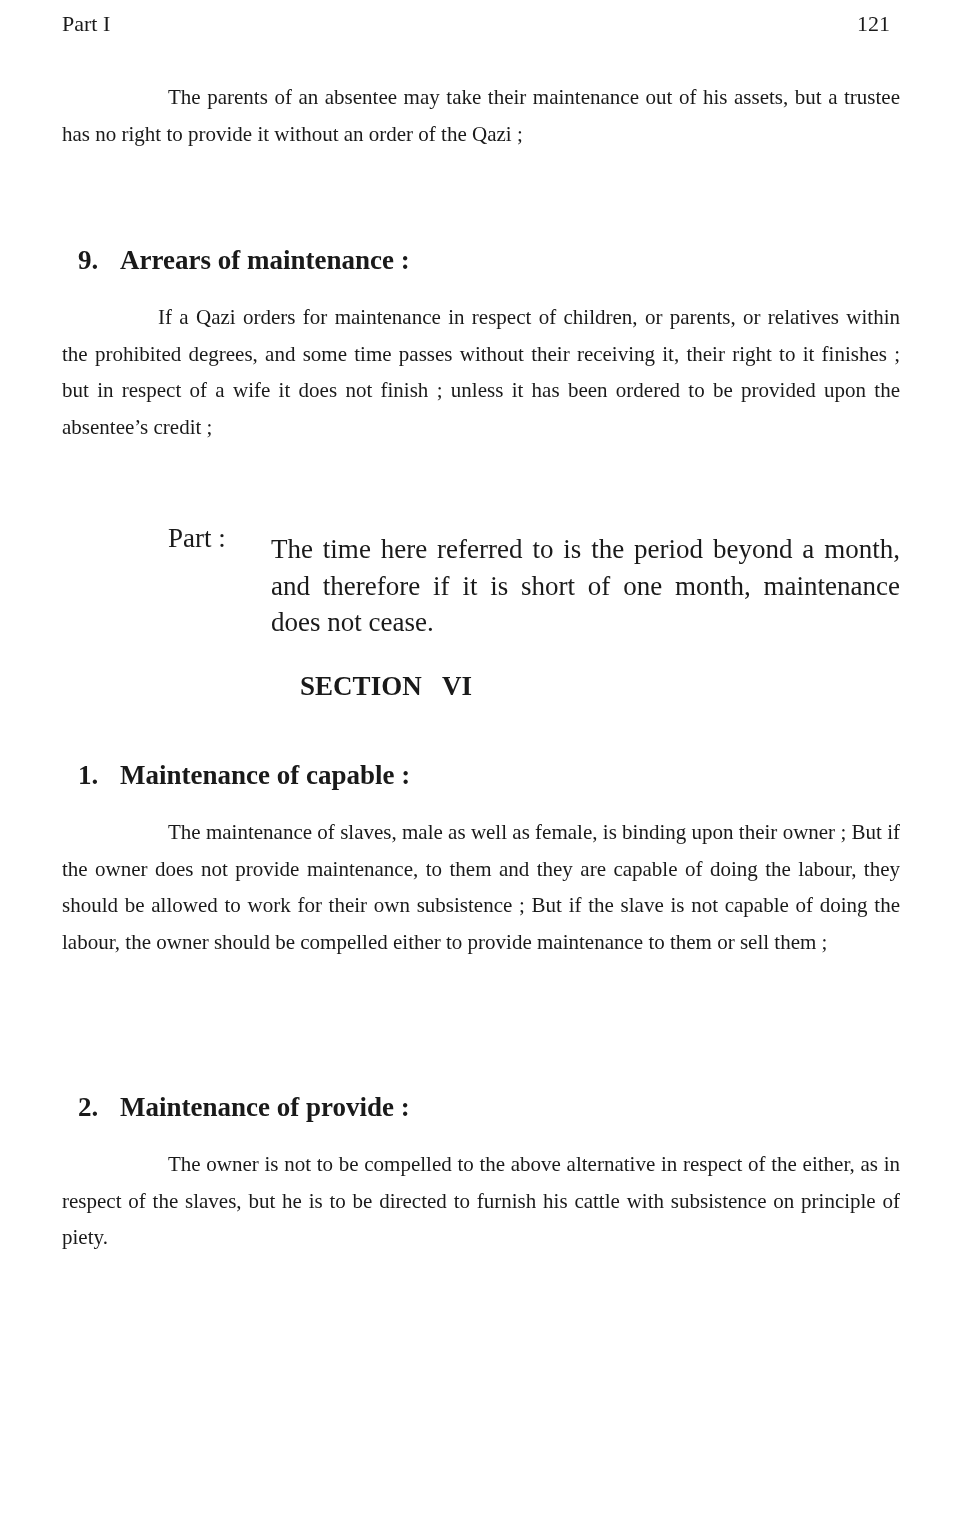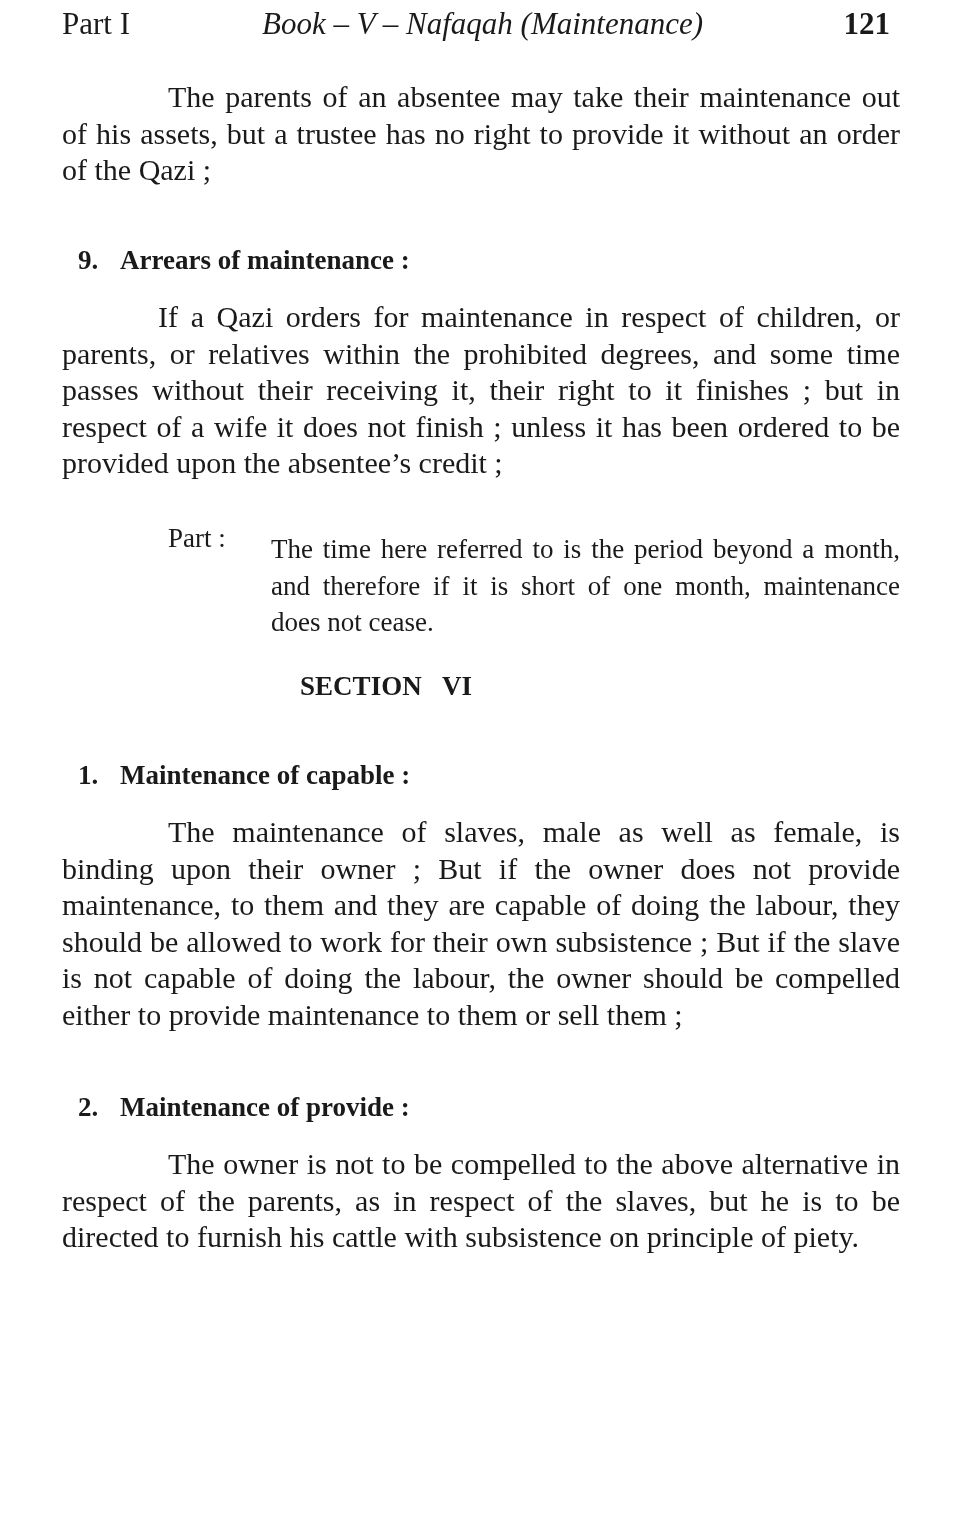--- a/index.html
+++ b/index.html
@@ -14,32 +14,32 @@
     overflow: hidden;
     color: #1a1a1a;
     font-family: "Liberation Serif", "DejaVu Serif", serif;
   }
   .header {
     position: absolute;
     top: 4px;
     left: 62px;
     width: 838px;
     height: 40px;
-    font-size: 31px;
+    font-size: 22px;
     line-height: 40px;
   }
   .header .part { position: absolute; left: 0; top: 0; }
   .header .book { position: absolute; left: 200px; top: 0; font-style: italic; }
-  .header .pagenum { position: absolute; right: 10px; top: 0; font-weight: bold; }
+  .header .pagenum { position: absolute; right: 10px; top: 0; }
 
   .para {
     position: absolute;
     left: 62px;
     width: 838px;
-    font-size: 30px;
+    font-size: 21px;
     line-height: 36.6px;
     text-align: justify;
     text-indent: 106px;
     margin: 0;
   }
   .heading {
     position: absolute;
     left: 62px;
     font-size: 27px;
     font-weight: bold;
@@ -72,21 +72,20 @@
     font-weight: bold;
     line-height: 36px;
     word-spacing: 14px;
   }
 </style>
 </head>
 <body>
 
 <div class="header">
   <span class="part">Part  I</span>
-  <span class="book">Book – V – Nafaqah (Maintenance)</span>
   <span class="pagenum">121</span>
 </div>
 
 <p class="para" style="top:79px;">The parents of an absentee may take their maintenance out of his assets, but a trustee has no right to provide it without an order of the Qazi ;</p>
 
 <h3 class="heading" style="top:226px;">
   <span class="num">9.</span><span>Arrears of maintenance :</span>
 </h3>
 
 <p class="para" style="top:299px; text-indent:96px;">If a Qazi orders for maintenance in respect of children, or parents, or relatives within the prohibited degrees, and some time passes without their receiving it, their right to it finishes ; but in respect of a wife it does not finish ; unless it has been ordered to be provided upon the absentee’s credit ;</p>
@@ -101,13 +100,13 @@
 <h3 class="heading" style="top:741px;">
   <span class="num">1.</span><span>Maintenance of capable :</span>
 </h3>
 
 <p class="para" style="top:814px;">The maintenance of slaves, male as well as female, is binding upon their owner ; But if the owner does not provide maintenance, to them and they are capable of doing the labour, they should be allowed to work for their own subsistence ; But if the slave is not capable of doing the labour, the owner should be compelled either to provide maintenance to them or sell them ;</p>
 
 <h3 class="heading" style="top:1073px;">
   <span class="num">2.</span><span>Maintenance of provide :</span>
 </h3>
 
-<p class="para" style="top:1146px;">The owner is not to be compelled to the above alternative in respect of the parents, as in respect of the slaves, but he is to be directed to furnish his cattle with subsistence on principle of piety.</p>
+<p class="para" style="top:1146px;">The owner is not to be compelled to the above alternative in respect of the either, as in respect of the slaves, but he is to be directed to furnish his cattle with subsistence on principle of piety.</p>
 
 </body></html>

